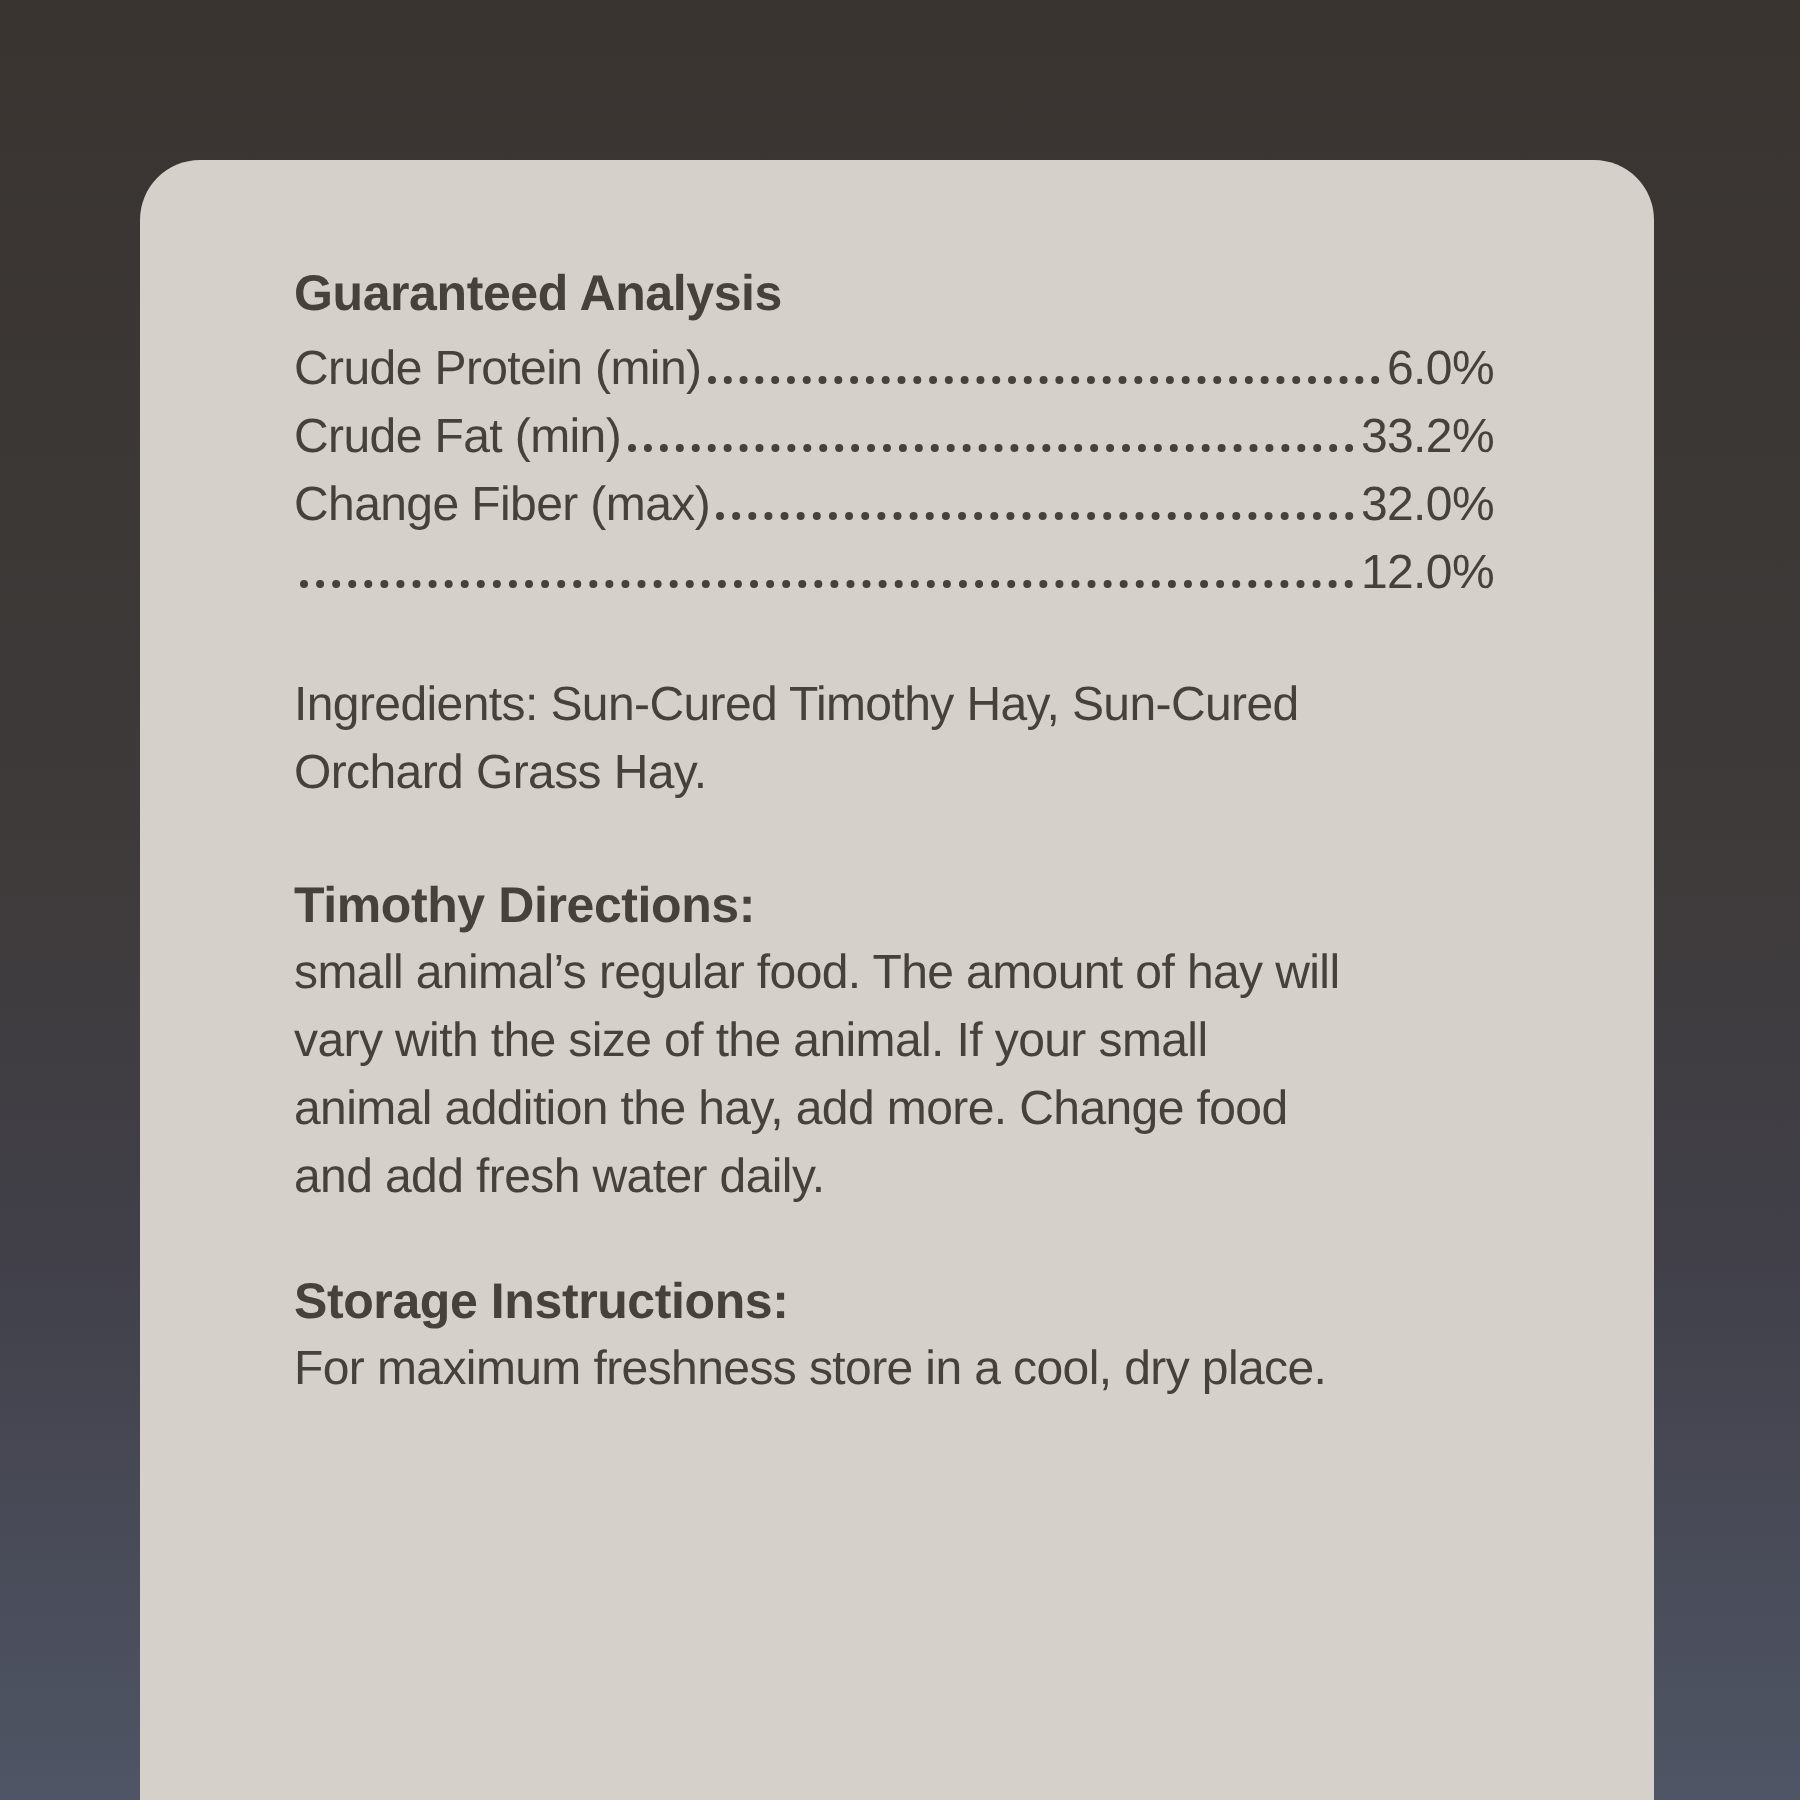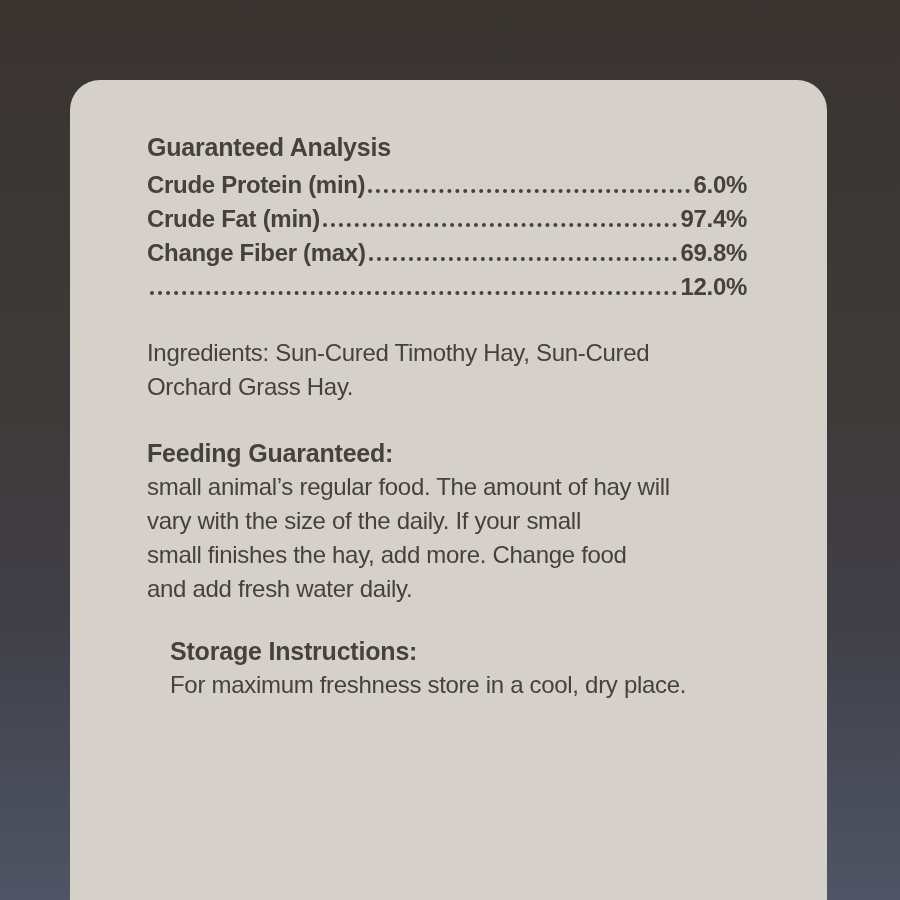--- a/index.html
+++ b/index.html
@@ -34,21 +34,20 @@
     letter-spacing: -0.3px;
     white-space: nowrap;
   }
   .ga-table { width: 600px; margin-top: 4px; }
   .ga-row {
     display: flex;
     align-items: baseline;
     font-size: 24px;
     line-height: 34px;
     letter-spacing: -0.3px;
-    font-weight: bold;
   }
   .ga-row .label { white-space: nowrap; }
   .ga-row .leader {
     flex: 1;
     height: 0;
     border-bottom: 4px dotted #46413d;
     margin: 0 3px;
     min-width: 20px;
   }
   .ga-row .value { white-space: nowrap; }
@@ -65,45 +64,45 @@
 
     <div class="ga-table">
       <div class="ga-row">
         <span class="label">Crude Protein (min)</span>
         <span class="leader"></span>
         <span class="value">6.0%</span>
       </div>
       <div class="ga-row">
         <span class="label">Crude Fat (min)</span>
         <span class="leader"></span>
-        <span class="value">97.4%</span>
+        <span class="value">33.2%</span>
       </div>
       <div class="ga-row">
         <span class="label">Change Fiber (max)</span>
         <span class="leader"></span>
-        <span class="value">69.8%</span>
+        <span class="value">32.0%</span>
       </div>
       <div class="ga-row">
         <span class="leader"></span>
         <span class="value">12.0%</span>
       </div>
     </div>
   </div>
 
   <div class="section">
     <div class="bodyline"><span class="inline-bold">Ingredients:</span><span> Sun-Cured Timothy Hay, Sun-Cured</span></div>
     <div class="bodyline">Orchard Grass Hay.</div>
   </div>
 
   <div class="section">
-    <div class="heading">Feeding Guaranteed:</div>
+    <div class="heading">Timothy Directions:</div>
     <div class="bodyline">small animal’s regular food. The amount of hay will</div>
-    <div class="bodyline">vary with the size of the daily. If your small</div>
-    <div class="bodyline">small finishes the hay, add more. Change food</div>
+    <div class="bodyline">vary with the size of the animal. If your small</div>
+    <div class="bodyline">animal addition the hay, add more. Change food</div>
     <div class="bodyline">and add fresh water daily.</div>
   </div>
 
-  <div class="section" style="margin-top: 28px; margin-left: 23px;">
+  <div class="section" style="margin-top: 28px;">
     <div class="heading">Storage Instructions:</div>
     <div class="bodyline">For maximum freshness store in a cool, dry place.</div>
   </div>
 
 </div>
 
 </body></html>

